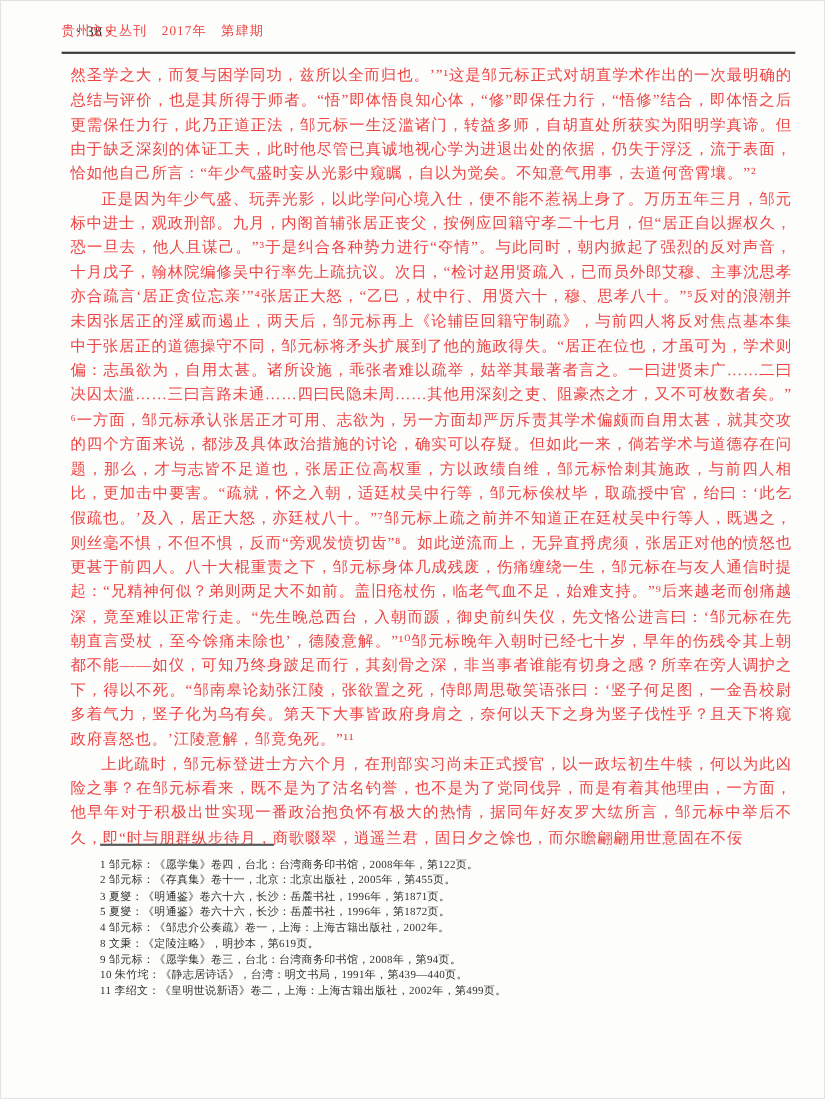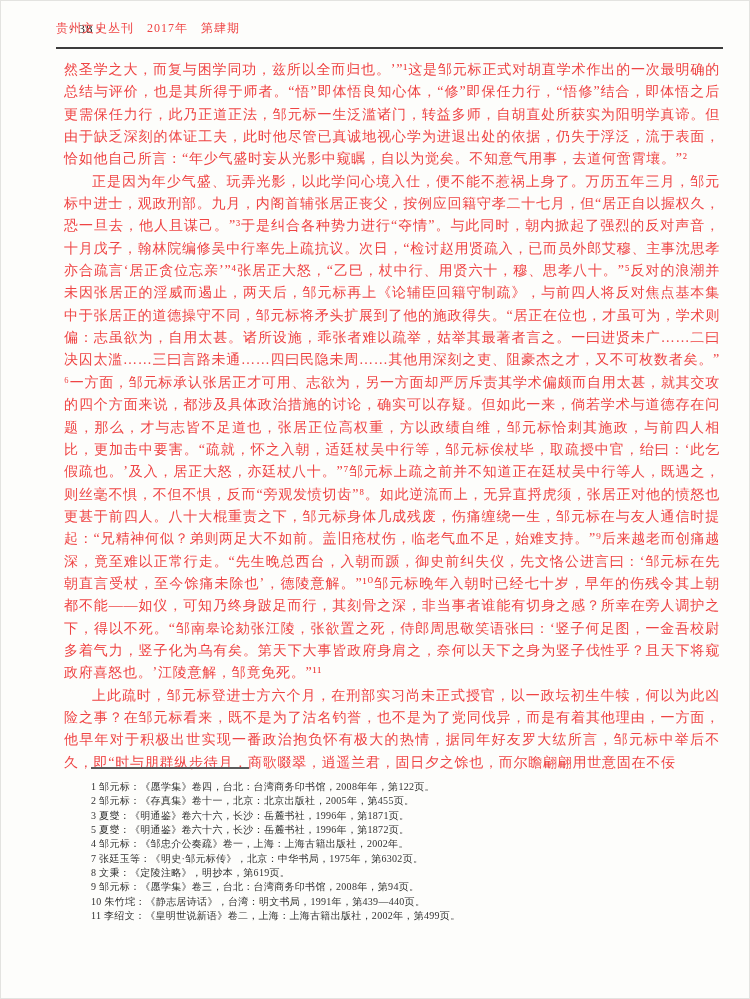--- a/index.html
+++ b/index.html
@@ -88,20 +88,19 @@
   </div>
 
   <div class="footnote-rule"></div>
 
   <div class="footnotes">
     <p class="fn">1 邹元标：《愿学集》卷四，台北：台湾商务印书馆，2008年年，第122页。</p>
     <p class="fn">2 邹元标：《存真集》卷十一，北京：北京出版社，2005年，第455页。</p>
     <p class="fn">3 夏燮：《明通鉴》卷六十六，长沙：岳麓书社，1996年，第1871页。</p>
     <p class="fn">5 夏燮：《明通鉴》卷六十六，长沙：岳麓书社，1996年，第1872页。</p>
     <p class="fn">4 邹元标：《邹忠介公奏疏》卷一，上海：上海古籍出版社，2002年。</p>
-    <p class="fn">7 张廷玉等：《明史·邹元标传》，北京：中华书局，1975年，第6302页。</p>
     <p class="fn">8 文秉：《定陵注略》，明抄本，第619页。</p>
     <p class="fn">9 邹元标：《愿学集》卷三，台北：台湾商务印书馆，2008年，第94页。</p>
     <p class="fn">10 朱竹垞：《静志居诗话》，台湾：明文书局，1991年，第439—440页。</p>
     <p class="fn">11 李绍文：《皇明世说新语》卷二，上海：上海古籍出版社，2002年，第499页。</p>
   </div>
 
 </div>
 
 </body></html>

